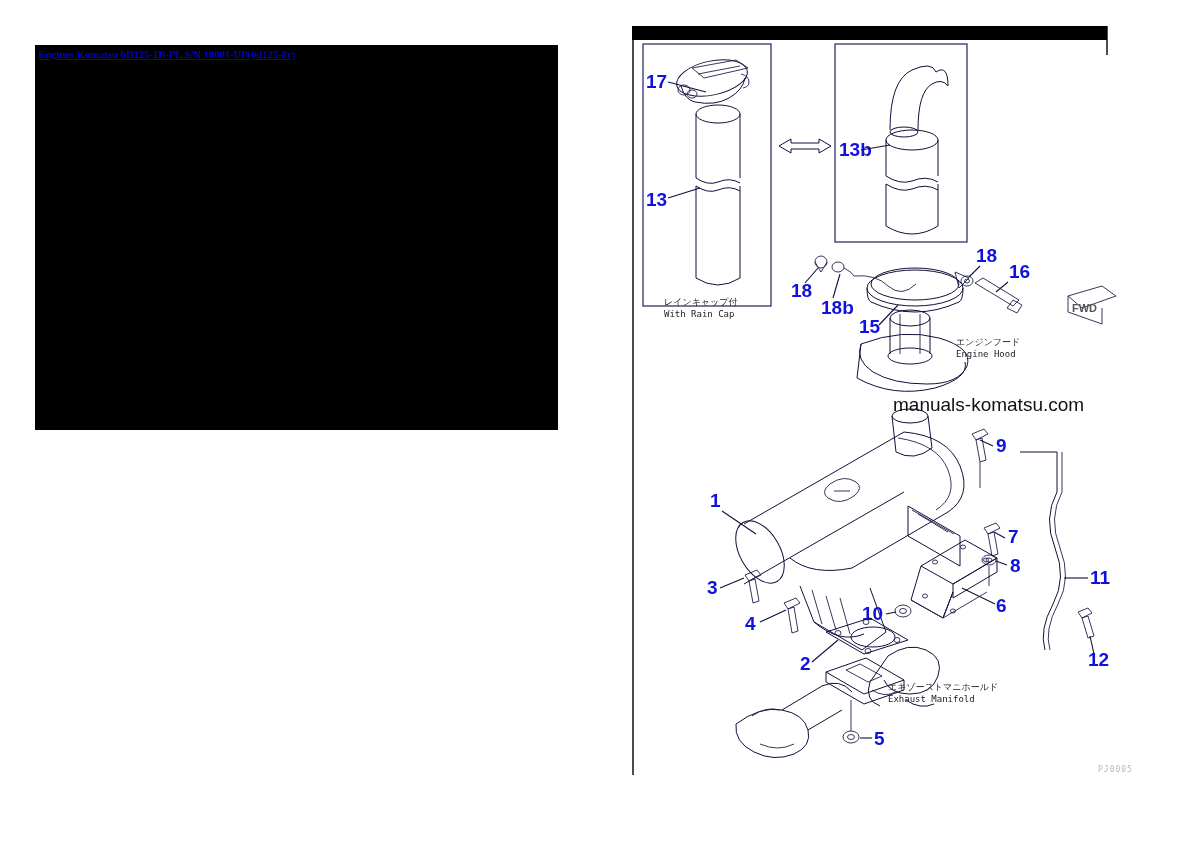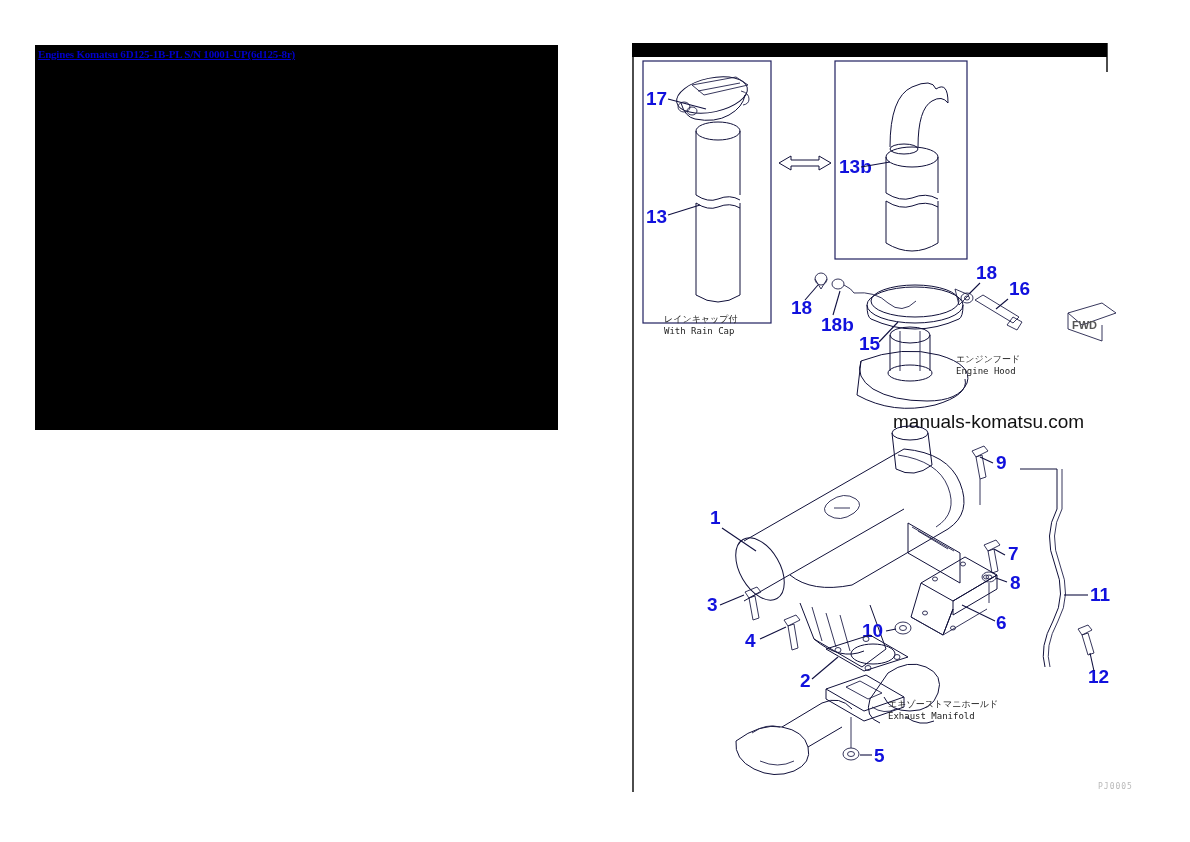--- a/index.html
+++ b/index.html
@@ -38,21 +38,21 @@
     text-decoration: underline;
     white-space: nowrap;
     letter-spacing: -0.2px;
     cursor: pointer;
   }
 
   
   #diagram-panel {
     position: absolute;
     left: 630px;
-    top: 42px;
+    top: 25px;
     width: 560px;
     height: 760px;
   }
   #diagram-svg {
     position: absolute;
     left: 0;
     top: 0;
   }
   .num {
     font-family: "Liberation Sans", sans-serif;

